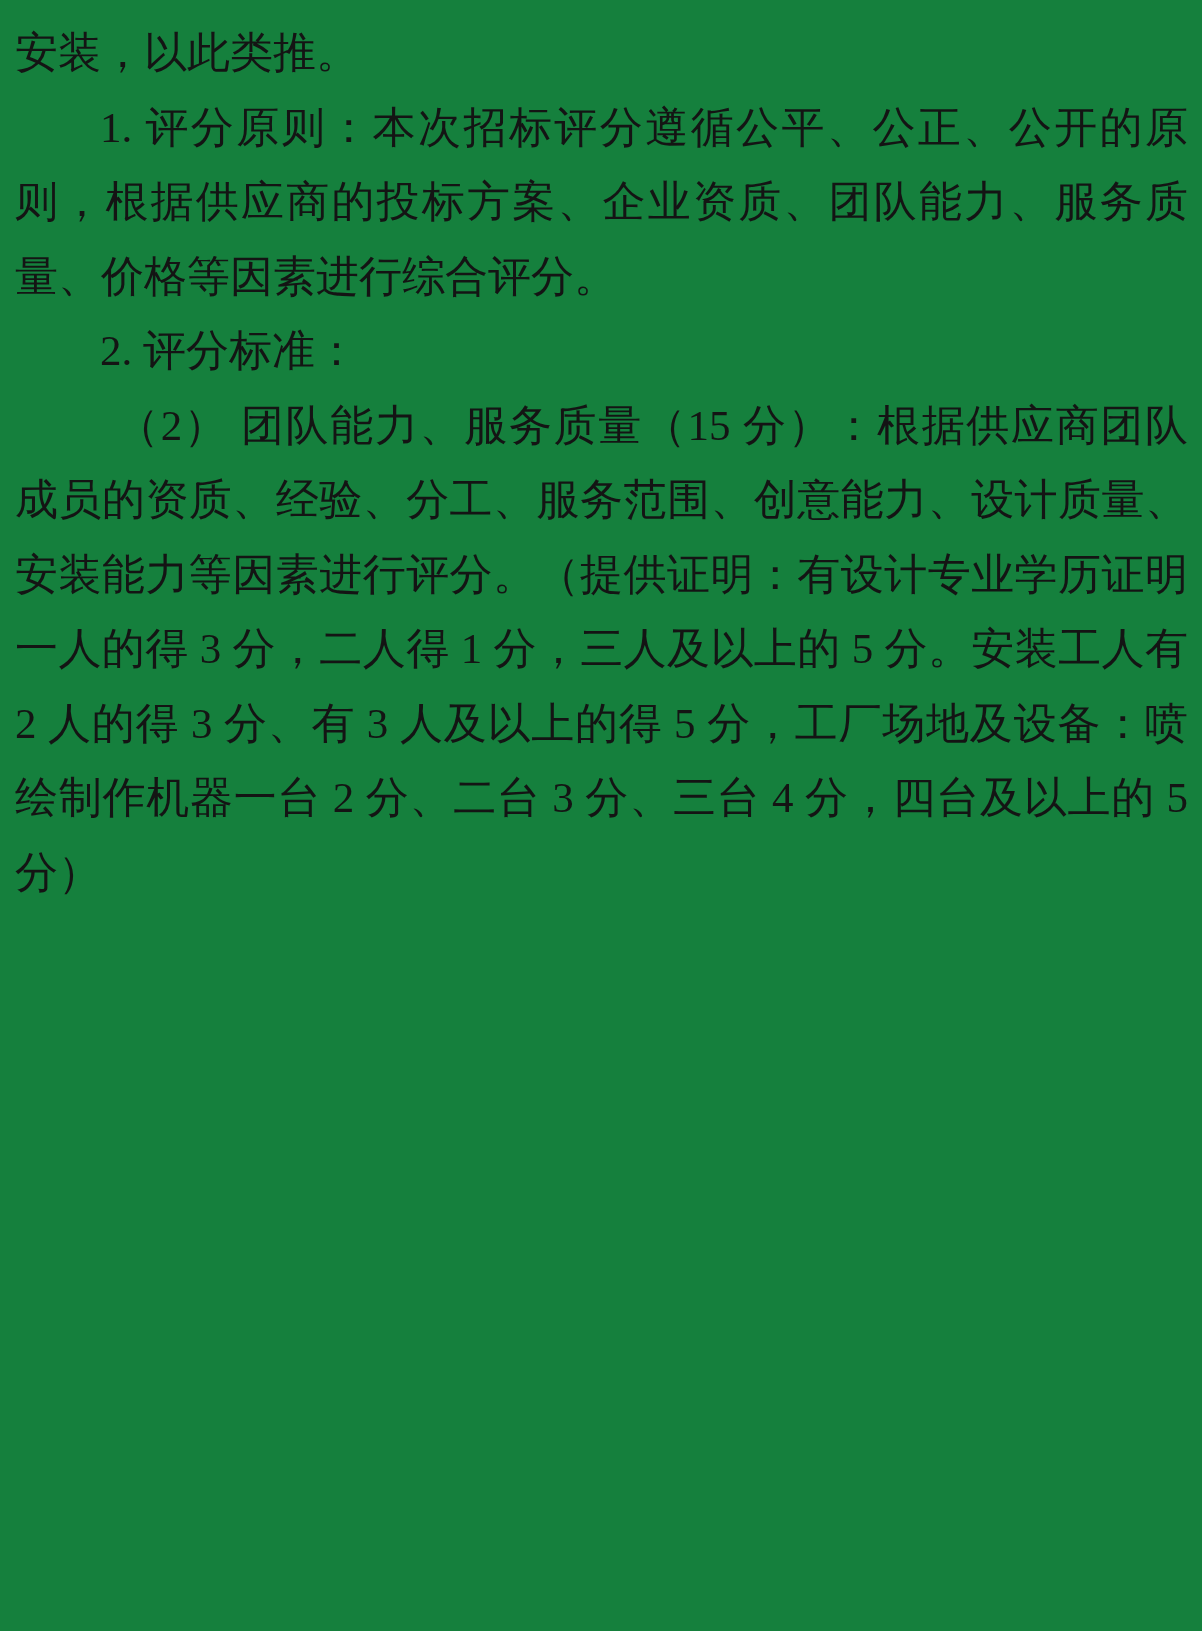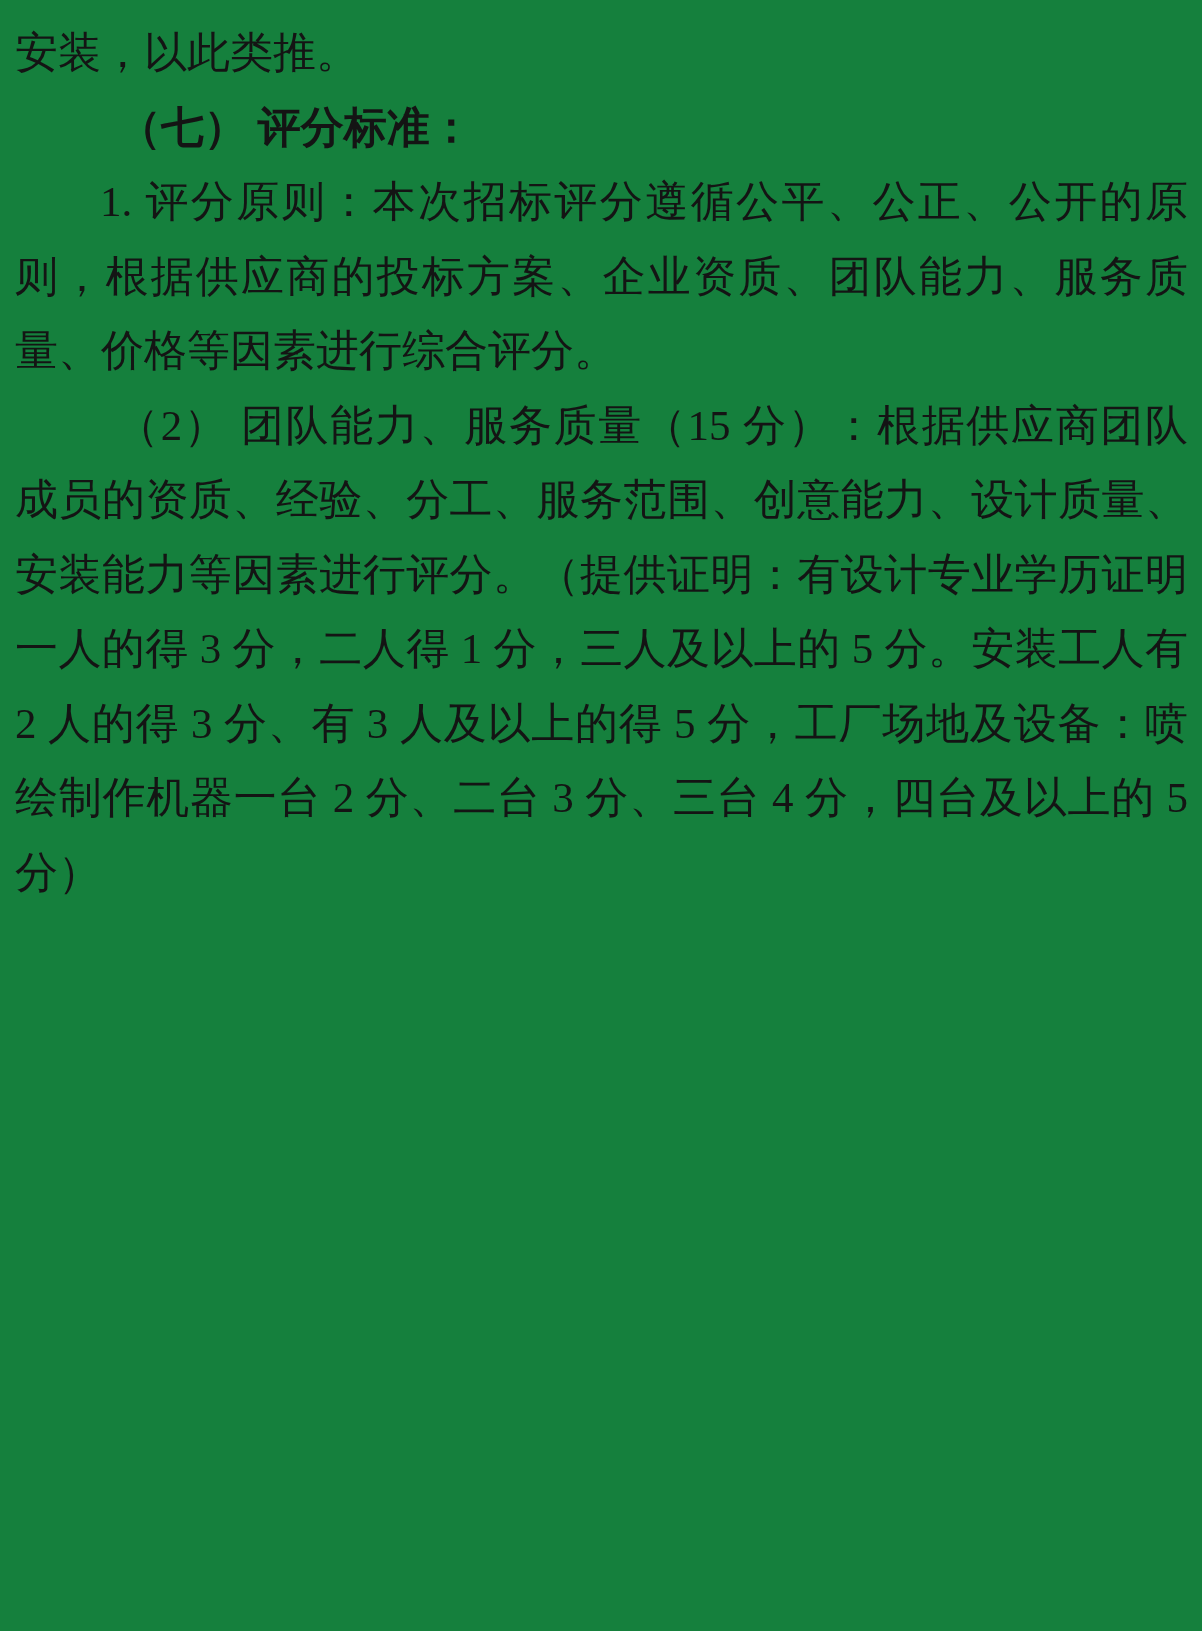--- a/index.html
+++ b/index.html
@@ -34,21 +34,21 @@
 </style>
 </head>
 <body>
 
 <div class="page">
 
   <p class="para indent-none"><span>安装，以此类推。</span></p>
 
 
 
-  <p class="para indent-heading"><span class="prefix-bold">（七） 评分标准：</span><span></span></p>
 
   <p class="para indent-number"><span>1. 评分原则：本次招标评分遵循公平、公正、公开的原则，根据供应商的投标方案、企业资质、团队能力、服务质量、价格等因素进行综合评分。</span></p>
 
+  <p class="para indent-number"><span>2. 评分标准：</span></p>
 
 
   <p class="para indent-paren"><span>（2） 团队能力、服务质量（15 分）：根据供应商团队成员的资质、经验、分工、服务范围、创意能力、设计质量、安装能力等因素进行评分。（提供证明：有设计专业学历证明一人的得 3 分，二人得 1 分，三人及以上的 5 分。安装工人有 2 人的得 3 分、有 3 人及以上的得 5 分，工厂场地及设备：喷绘制作机器一台 2 分、二台 3 分、三台 4 分，四台及以上的 5 分）</span></p>
 
 </div>
 
 </body></html>

